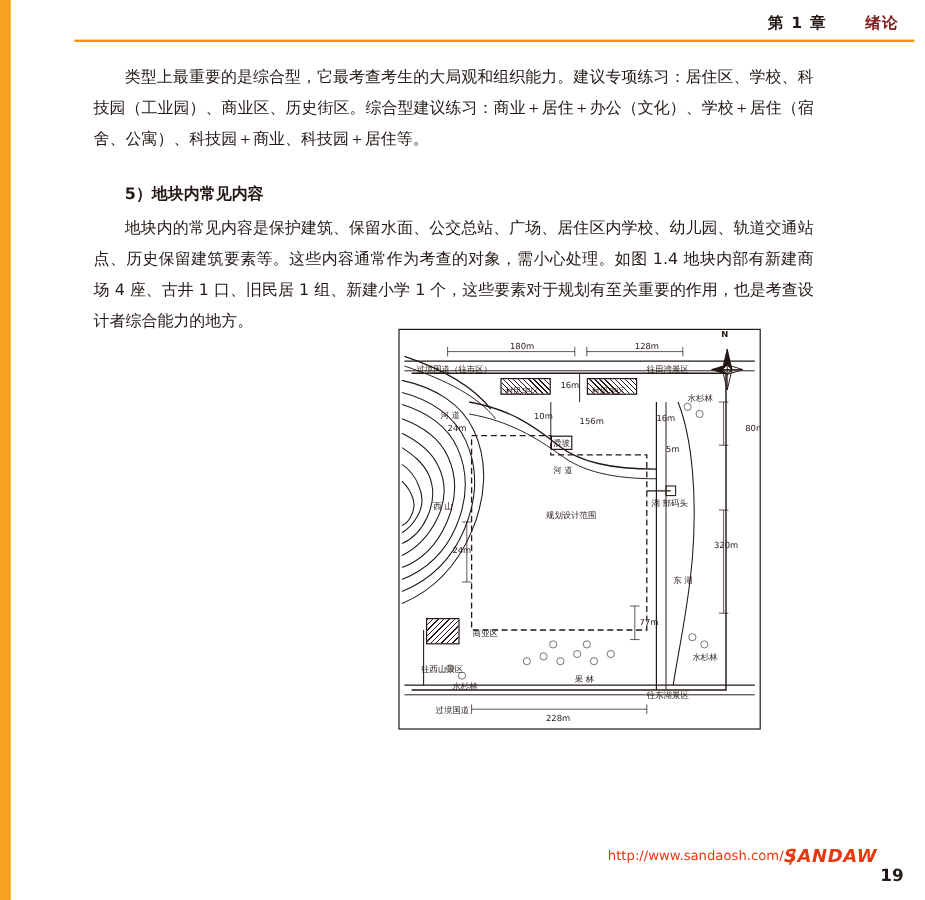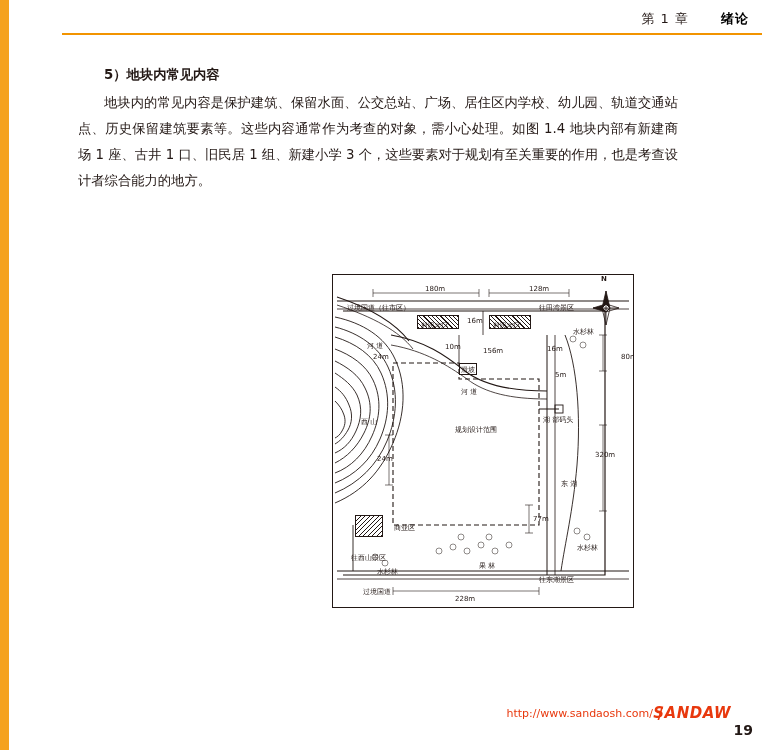--- a/index.html
+++ b/index.html
@@ -18,26 +18,26 @@
   
   .header{
     position:absolute;left:0;top:0;width:771px;height:34px;
   }
   .header-rule{
     position:absolute;left:62px;top:33px;width:700px;height:2px;
     background:#f29400;
   }
   .header-chapter{
     position:absolute;right:82px;top:10px;
-    font-size:13px;font-weight:normal;color:#231815;
+    font-size:13px;font-weight:bold;color:#231815;
     letter-spacing:1px;
   }
   .header-title{
     position:absolute;right:22px;top:10px;
-    font-size:13px;font-weight:bold;color:#000000;
+    font-size:13px;font-weight:bold;color:#7f1d1d;
     letter-spacing:1px;
   }
   
   .footer-url{
     position:absolute;right:118px;bottom:30px;
     font-size:11px;color:#e8380d;
     font-family:"DejaVu Sans","Liberation Sans",sans-serif;
   }
   .footer-brand{
     position:absolute;right:40px;bottom:28px;
@@ -56,21 +56,21 @@
   .text-col{
     position:absolute;left:78px;top:52px;width:600px;
     font-size:13.3px;line-height:26px;color:#231815;
     text-align:justify;
   }
   .para{margin:0 0 4px 0;}
   .para.indent{text-indent:26px;}
   .head{
     font-weight:bold;text-indent:26px;margin:0 0 2px 0;
   }
-  .head.spaced{margin-top:10px;}
+  .head.spaced{margin-top:20px;}
   
   .figure{
     position:absolute;left:320px;top:258px;width:352px;height:360px;
   }
   .fig-frame{
     position:absolute;left:12px;top:16px;width:300px;height:332px;
     border:1.6px solid #231815;
     background:#fff;
     overflow:hidden;
   }
@@ -104,22 +104,23 @@
 
 <div class="left-bar"></div>
 
 <div class="header">
   <div class="header-chapter">第 1 章</div>
   <div class="header-title">绪论</div>
   <div class="header-rule"></div>
 </div>
 
 <div class="text-col">
+  <p class="para indent">类型上最重要的是综合型，它最考查考生的大局观和组织能力。建议专项练习：居住区、学校、科技园（工业园）、商业区、历史街区。综合型建议练习：商业＋居住＋办公（文化）、学校＋居住（宿舍、公寓）、科技园＋商业、科技园＋居住等。</p>
   <p class="head spaced">5）地块内常见内容</p>
-  <p class="para indent" style="width:600px;">地块内的常见内容是保护建筑、保留水面、公交总站、广场、居住区内学校、幼儿园、轨道交通站点、历史保留建筑要素等。这些内容通常作为考查的对象，需小心处理。如图 1.4 地块内部有新建商场 1 座、古井 1 口、旧民居 1 组、新建小学 3 个，这些要素对于规划有至关重要的作用，也是考查设计者综合能力的地方。</p>
+  <p class="para indent" style="width:600px;">地块内的常见内容是保护建筑、保留水面、公交总站、广场、居住区内学校、幼儿园、轨道交通站点、历史保留建筑要素等。这些内容通常作为考查的对象，需小心处理。如图 1.4 地块内部有新建商场 4 座、古井 1 口、旧民居 1 组、新建小学 1 个，这些要素对于规划有至关重要的作用，也是考查设计者综合能力的地方。</p>
 </div>
 
 <div class="text-col" style="top:162px;width:212px;">
   <p class="para indent" style="visibility:hidden;">&nbsp;</p>
 </div>
 
 <div style="position: absolute; left: 78px; top: 232px; width: 212px; font-size: 13.3px; line-height: 26px; color: rgb(35, 24, 21); text-align: justify;">
   </div>
 
 <div class="figure">

